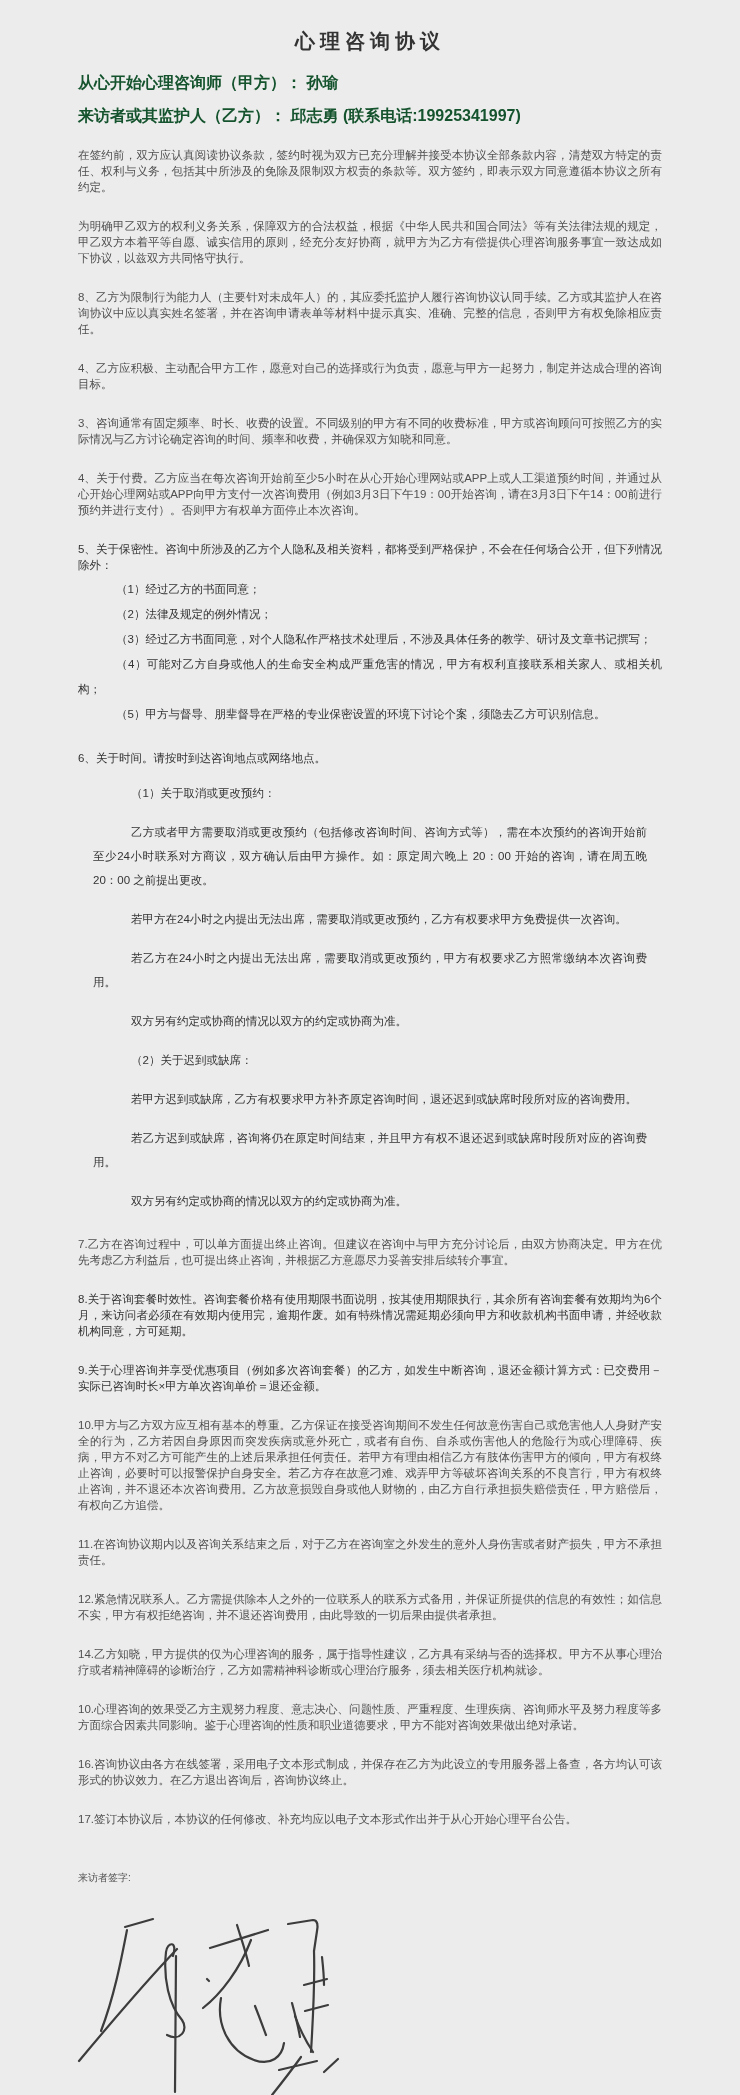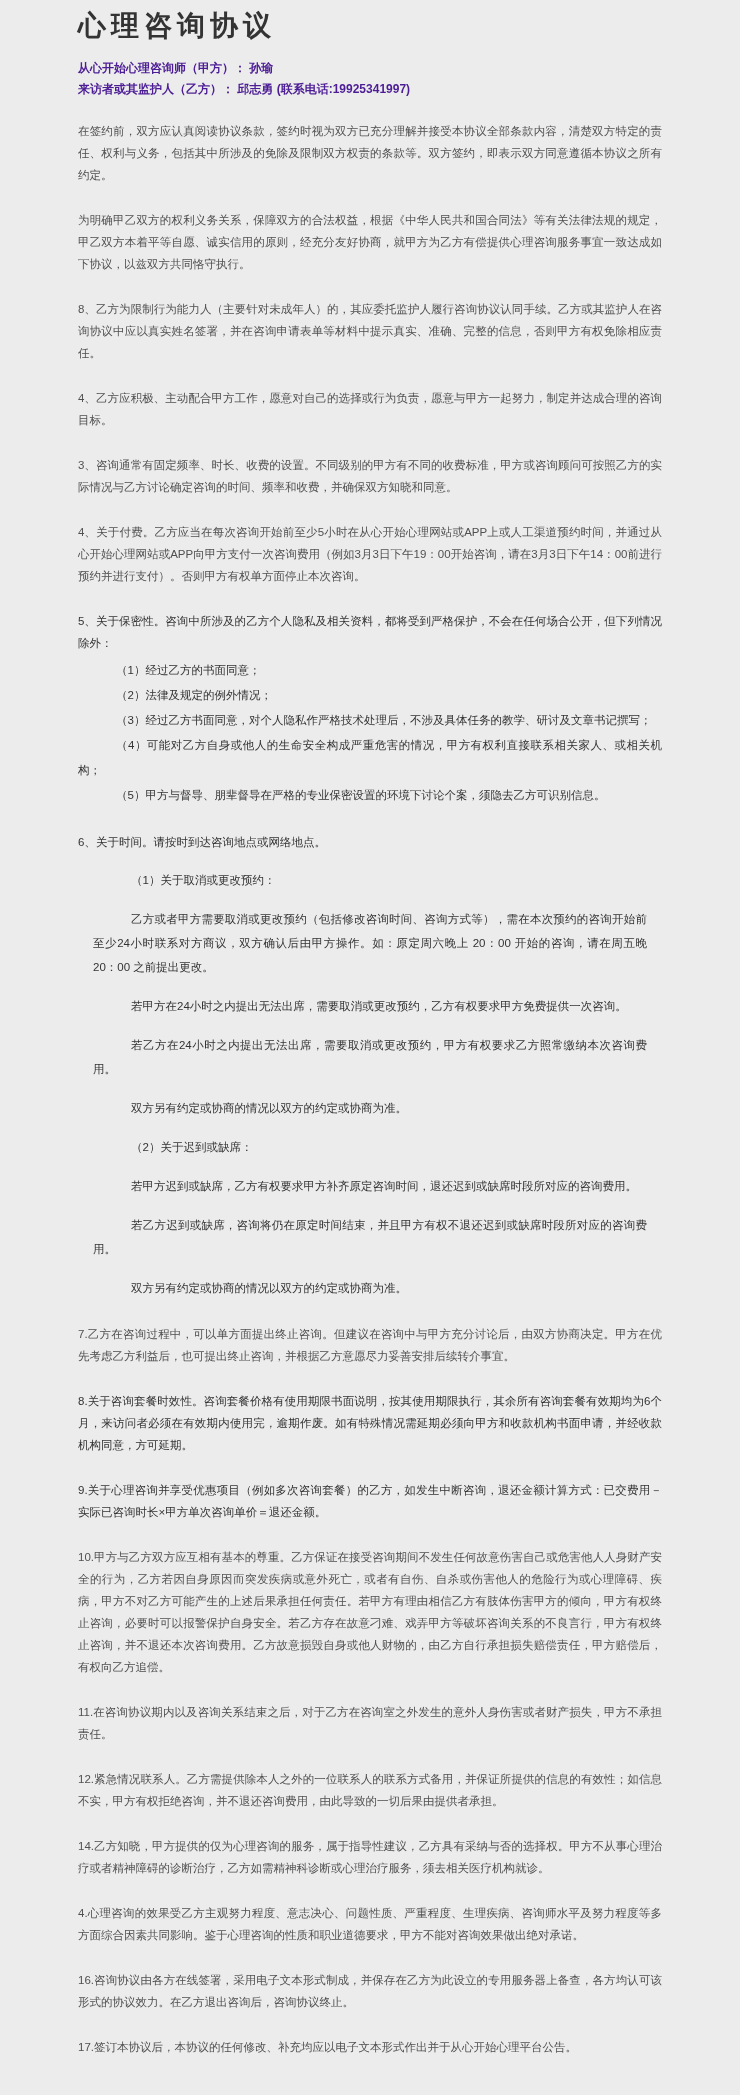--- a/index.html
+++ b/index.html
@@ -11,38 +11,38 @@
     -webkit-font-smoothing:antialiased;
   }
   .page{
     width:740px;
     min-height:2095px;
     box-sizing:border-box;
     padding:10px 78px 30px 78px;
     background:#ececec;
   }
   .doc-title{
-    font-size:28px;
+    font-size:20px;
     font-weight:bold;
     color:#333333;
-    text-align:left;
+    text-align:center;
     letter-spacing:5px;
-    margin:2px 0 20px 0;
+    margin:17px 0 20px 0;
     line-height:28px;
   }
   .party-line{
-    font-size:12px;
+    font-size:16px;
     font-weight:bold;
-    color:#4c1d95;
+    color:#14532d;
     line-height:16px;
-    margin:5px 0;
+    margin:17px 0;
   }
   .para{
     font-size:11.5px;
-    line-height:22px;
+    line-height:16px;
     margin:23px 0;
     text-align:justify;
   }
   .para.b{
     font-weight:normal;
     color:#333333;
   }
   .sub{
     margin:0;
     line-height:25px;
@@ -103,21 +103,21 @@
     <p class="para b sub6">双方另有约定或协商的情况以双方的约定或协商为准。</p>
   </div>
 
   <p class="para">7.乙方在咨询过程中，可以单方面提出终止咨询。但建议在咨询中与甲方充分讨论后，由双方协商决定。甲方在优先考虑乙方利益后，也可提出终止咨询，并根据乙方意愿尽力妥善安排后续转介事宜。</p>
   <p class="para b">8.关于咨询套餐时效性。咨询套餐价格有使用期限书面说明，按其使用期限执行，其余所有咨询套餐有效期均为6个月，来访问者必须在有效期内使用完，逾期作废。如有特殊情况需延期必须向甲方和收款机构书面申请，并经收款机构同意，方可延期。</p>
   <p class="para b">9.关于心理咨询并享受优惠项目（例如多次咨询套餐）的乙方，如发生中断咨询，退还金额计算方式：已交费用－实际已咨询时长×甲方单次咨询单价＝退还金额。</p>
   <p class="para">10.甲方与乙方双方应互相有基本的尊重。乙方保证在接受咨询期间不发生任何故意伤害自己或危害他人人身财产安全的行为，乙方若因自身原因而突发疾病或意外死亡，或者有自伤、自杀或伤害他人的危险行为或心理障碍、疾病，甲方不对乙方可能产生的上述后果承担任何责任。若甲方有理由相信乙方有肢体伤害甲方的倾向，甲方有权终止咨询，必要时可以报警保护自身安全。若乙方存在故意刁难、戏弄甲方等破坏咨询关系的不良言行，甲方有权终止咨询，并不退还本次咨询费用。乙方故意损毁自身或他人财物的，由乙方自行承担损失赔偿责任，甲方赔偿后，有权向乙方追偿。</p>
   <p class="para">11.在咨询协议期内以及咨询关系结束之后，对于乙方在咨询室之外发生的意外人身伤害或者财产损失，甲方不承担责任。</p>
   <p class="para">12.紧急情况联系人。乙方需提供除本人之外的一位联系人的联系方式备用，并保证所提供的信息的有效性；如信息不实，甲方有权拒绝咨询，并不退还咨询费用，由此导致的一切后果由提供者承担。</p>
   <p class="para">14.乙方知晓，甲方提供的仅为心理咨询的服务，属于指导性建议，乙方具有采纳与否的选择权。甲方不从事心理治疗或者精神障碍的诊断治疗，乙方如需精神科诊断或心理治疗服务，须去相关医疗机构就诊。</p>
-  <p class="para">4.心理咨询的效果受乙方主观努力程度、意志决心、问题性质、严重程度、生理疾病、咨询师水平及努力程度等多方面综合因素共同影响。鉴于心理咨询的性质和职业道德要求，甲方不能对咨询效果做出绝对承诺。</p>
+  <p class="para">10.心理咨询的效果受乙方主观努力程度、意志决心、问题性质、严重程度、生理疾病、咨询师水平及努力程度等多方面综合因素共同影响。鉴于心理咨询的性质和职业道德要求，甲方不能对咨询效果做出绝对承诺。</p>
   <p class="para">16.咨询协议由各方在线签署，采用电子文本形式制成，并保存在乙方为此设立的专用服务器上备查，各方均认可该形式的协议效力。在乙方退出咨询后，咨询协议终止。</p>
   <p class="para">17.签订本协议后，本协议的任何修改、补充均应以电子文本形式作出并于从心开始心理平台公告。</p>
 
   <p class="sign-label">来访者签字:</p>
 
   <div class="signature-wrap">
     <svg width="280" height="200" viewBox="0 0 280 200" fill="none" stroke="#3c3c3c" stroke-width="2.2" stroke-linecap="round" stroke-linejoin="round">
 
       <path d="M55,28 L83,20"></path>
       <path d="M57,31 C51,62 44,98 31,132"></path>

